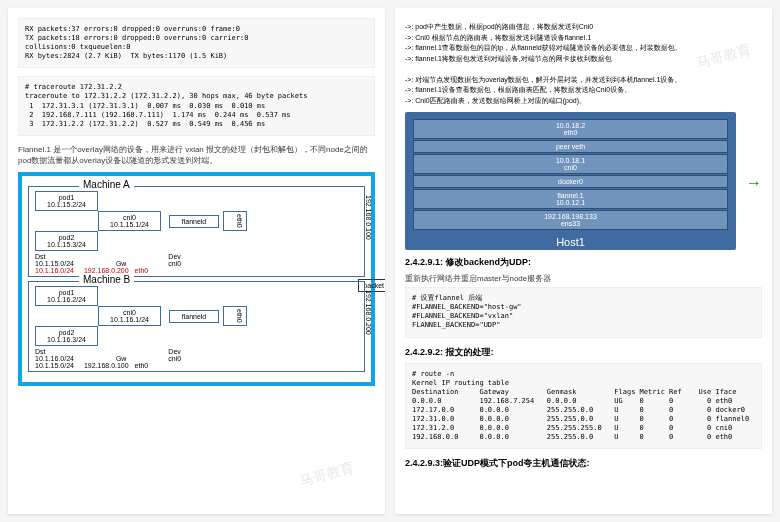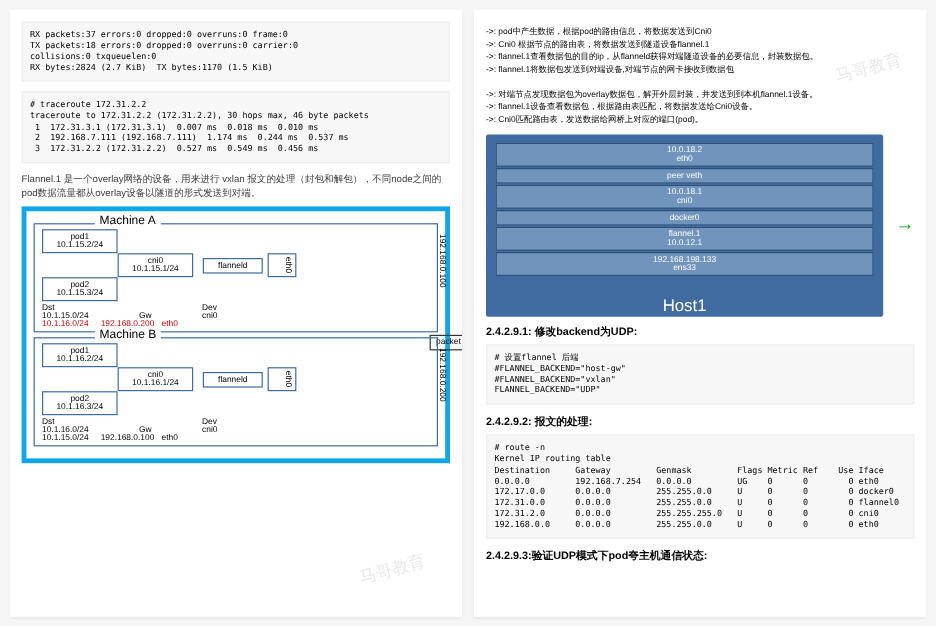--- a/index.html
+++ b/index.html
@@ -17,36 +17,36 @@
 .fl{width:42px;margin-left:4px}
 .eth{width:16px;writing-mode:vertical-rl;text-align:center}
 .routes{font-size:7px;margin-top:2px}
 .routes .gw{margin-left:40px}
 .red{color:#c00}
 .packet{border:1px solid #333;padding:2px 4px;font-size:7px;position:absolute;right:-18px;top:50%}
 .ipside{position:absolute;right:-8px;top:8px;writing-mode:vertical-rl;font-size:7px}
 .hostdiag{display:flex;gap:10px;margin:6px 0;align-items:center}
 .host{background:#406ba0;padding:6px 4px 2px 4px;flex:1;border-radius:2px}
 .host .stack{background:#7094bc;border:1px solid #2d4f78;margin:1px 4px;padding:2px;text-align:center;color:#fff;font-size:7px}
-.host .hlabel{color:#fff;text-align:center;font-size:14px;margin-top:16px}
+.host .hlabel{color:#fff;text-align:center;font-size:11px;margin-top:6px}
 .arrow{color:#0a0;font-size:16px}
 .watermark{position:absolute;color:#e8e8e8;font-size:14px;transform:rotate(-15deg);pointer-events:none}
 .bullets{font-size:7px;line-height:1.5;margin:4px 0}
 </style>
 </head>
 <body>
 
 <div class="page">
  <div class="codeblock">RX packets:37 errors:0 dropped:0 overruns:0 frame:0
 TX packets:18 errors:0 dropped:0 overruns:0 carrier:0
 collisions:0 txqueuelen:0
 RX bytes:2824 (2.7 KiB)  TX bytes:1170 (1.5 KiB)</div>
  <div class="codeblock"># traceroute 172.31.2.2
 traceroute to 172.31.2.2 (172.31.2.2), 30 hops max, 46 byte packets
- 1  172.31.3.1 (172.31.3.1)  0.007 ms  0.018 ms  0.010 ms
+ 1  172.31.3.1 (172.31.3.1)  0.007 ms  0.030 ms  0.010 ms
  2  192.168.7.111 (192.168.7.111)  1.174 ms  0.244 ms  0.537 ms
  3  172.31.2.2 (172.31.2.2)  0.527 ms  0.549 ms  0.456 ms</div>
  <p>Flannel.1 是一个overlay网络的设备，用来进行 vxlan 报文的处理（封包和解包），不同node之间的pod数据流量都从overlay设备以隧道的形式发送到对端。</p>
 
  <div class="diagram" style="position:relative">
 
   <div class="machine">
    <span class="mtitle">Machine A</span>
    <div class="ipside">192.168.0.100</div>
    <div class="row">
@@ -133,20 +133,21 @@
    <div class="stack" style="white-space:pre">flannel.1
 10.0.12.1</div>
    <div class="stack" style="white-space:pre">192.168.198.133
 ens33</div>
    <div class="hlabel">Host1</div>
   </div>
   <div class="arrow">→</div>
  </div>
 
  <h3>2.4.2.9.1: 修改backend为UDP:</h3>
+ <p>重新执行网络并重启master与node服务器</p>
  <div class="codeblock"># 设置flannel 后端
 #FLANNEL_BACKEND="host-gw"
 #FLANNEL_BACKEND="vxlan"
 FLANNEL_BACKEND="UDP"</div>
  <h3>2.4.2.9.2: 报文的处理:</h3>
  <div class="codeblock"># route -n
 Kernel IP routing table
 Destination     Gateway         Genmask         Flags Metric Ref    Use Iface
 0.0.0.0         192.168.7.254   0.0.0.0         UG    0      0        0 eth0
 172.17.0.0      0.0.0.0         255.255.0.0     U     0      0        0 docker0

